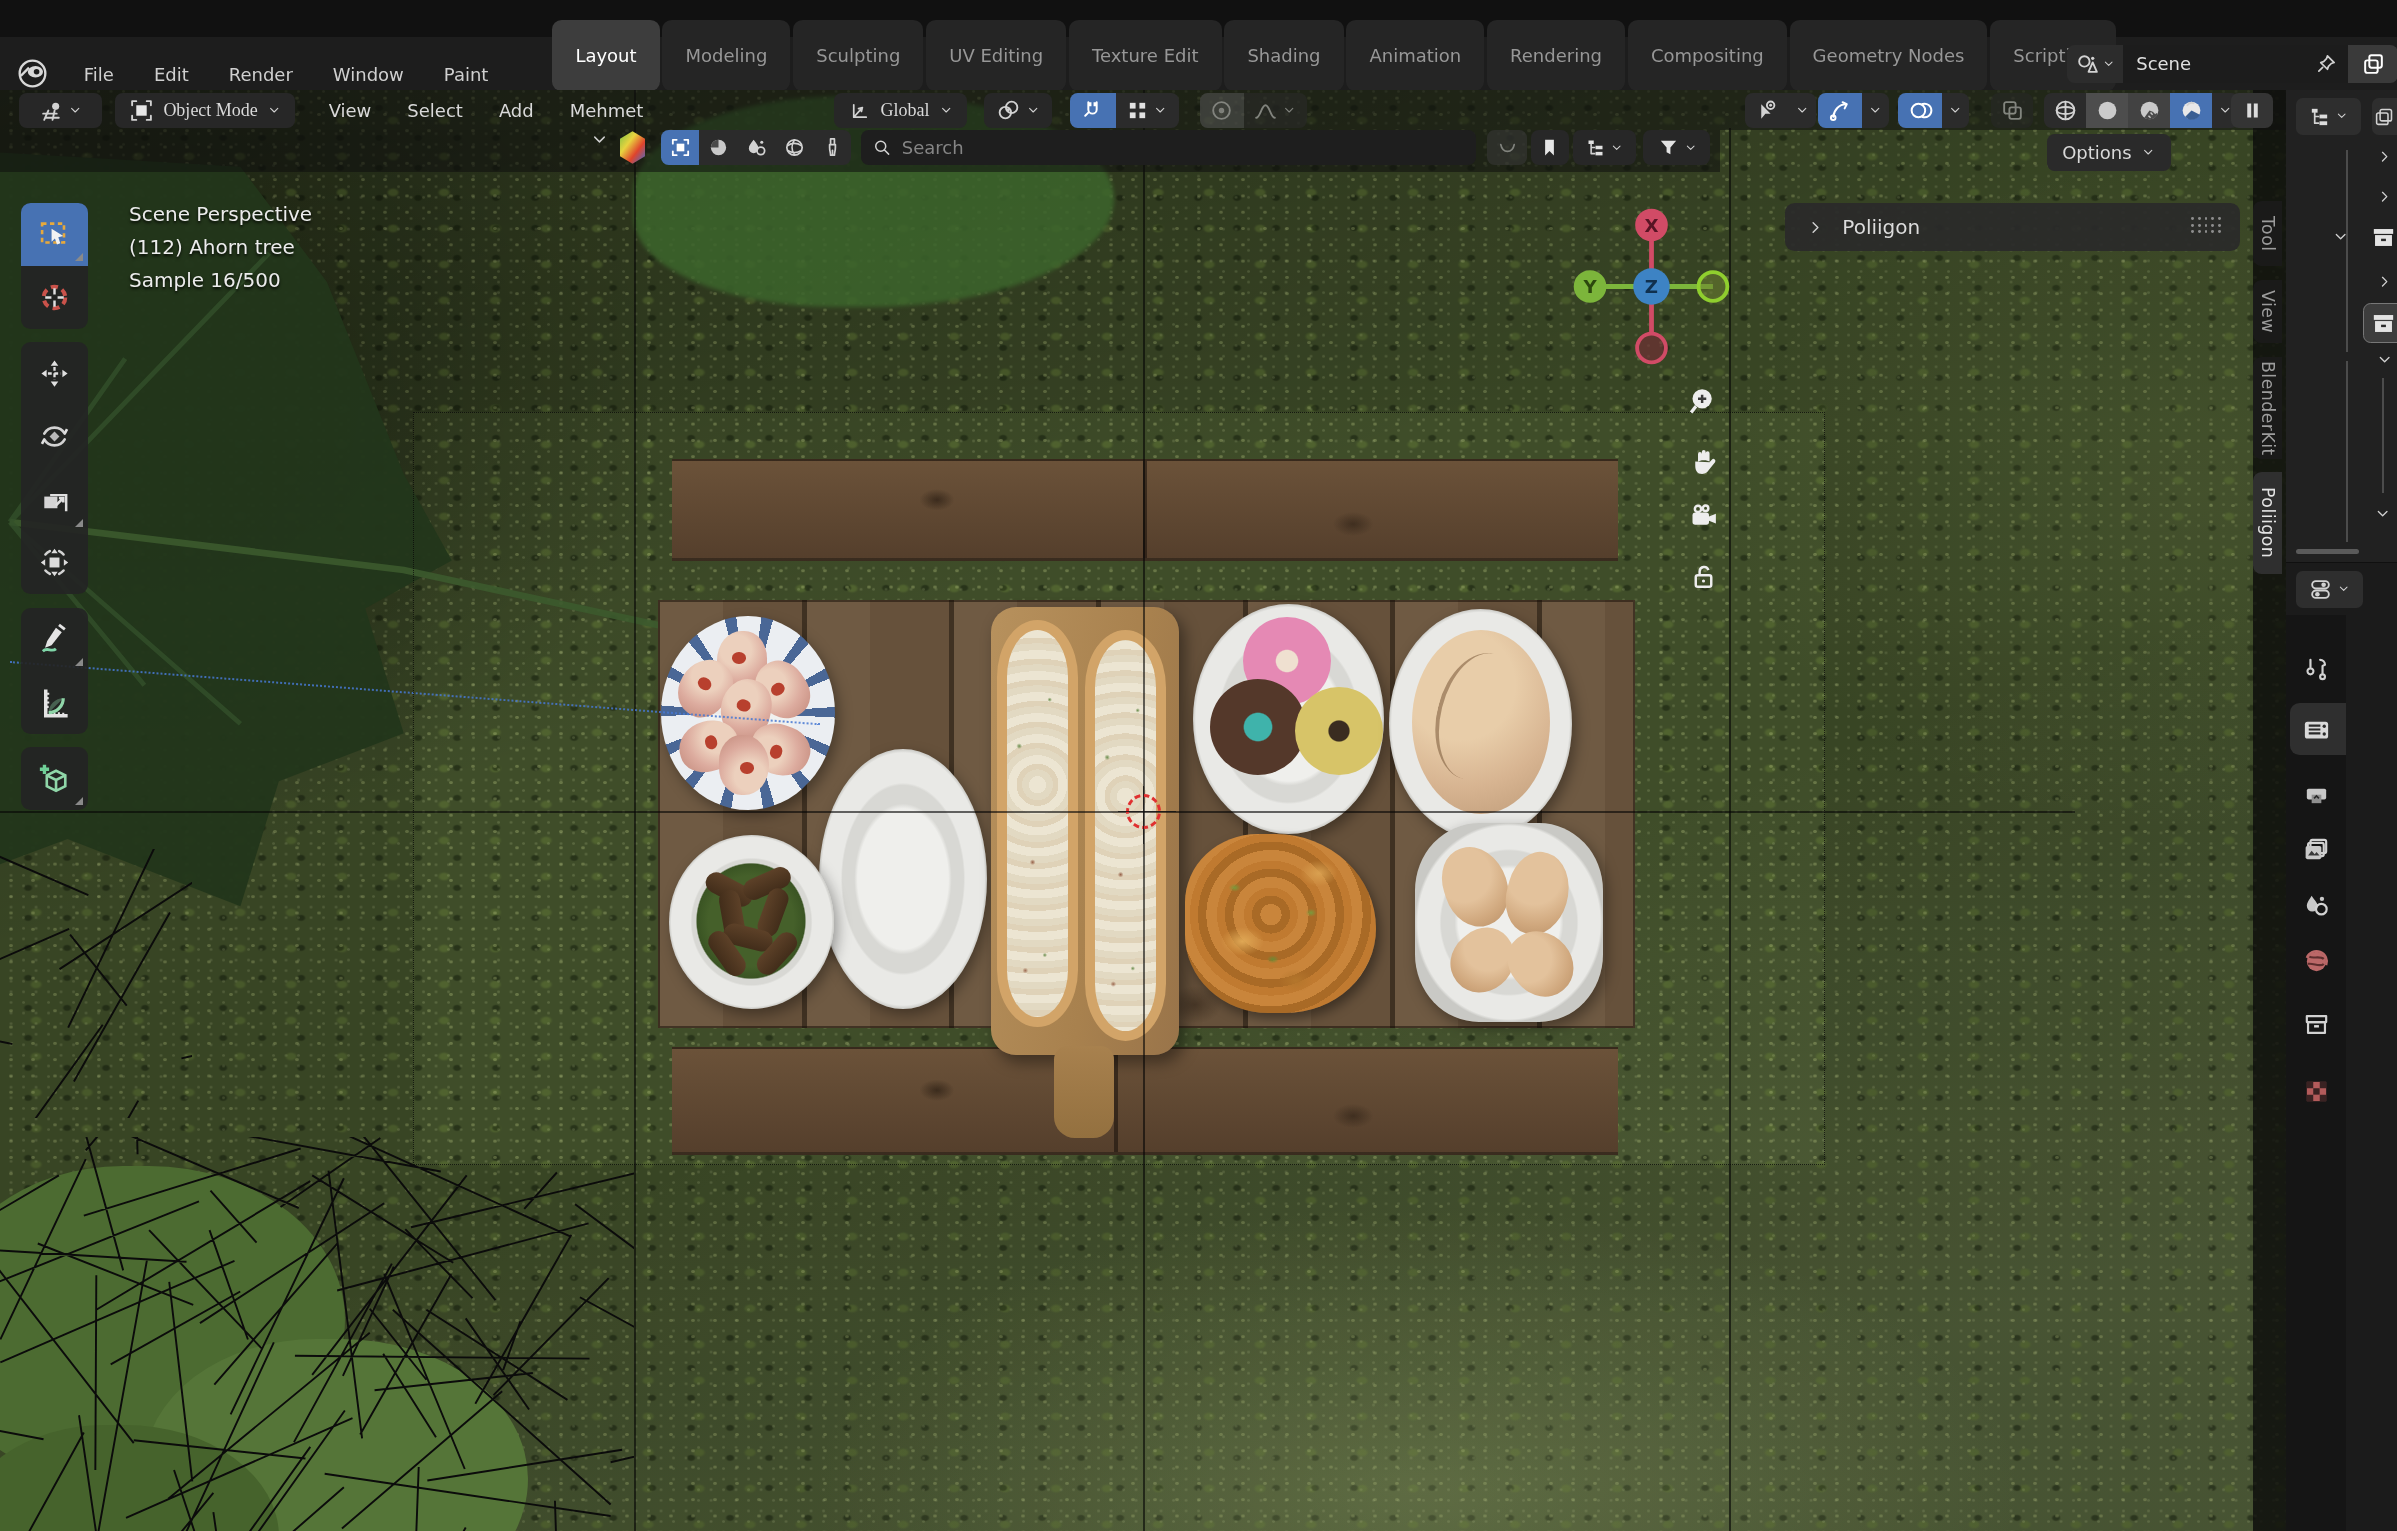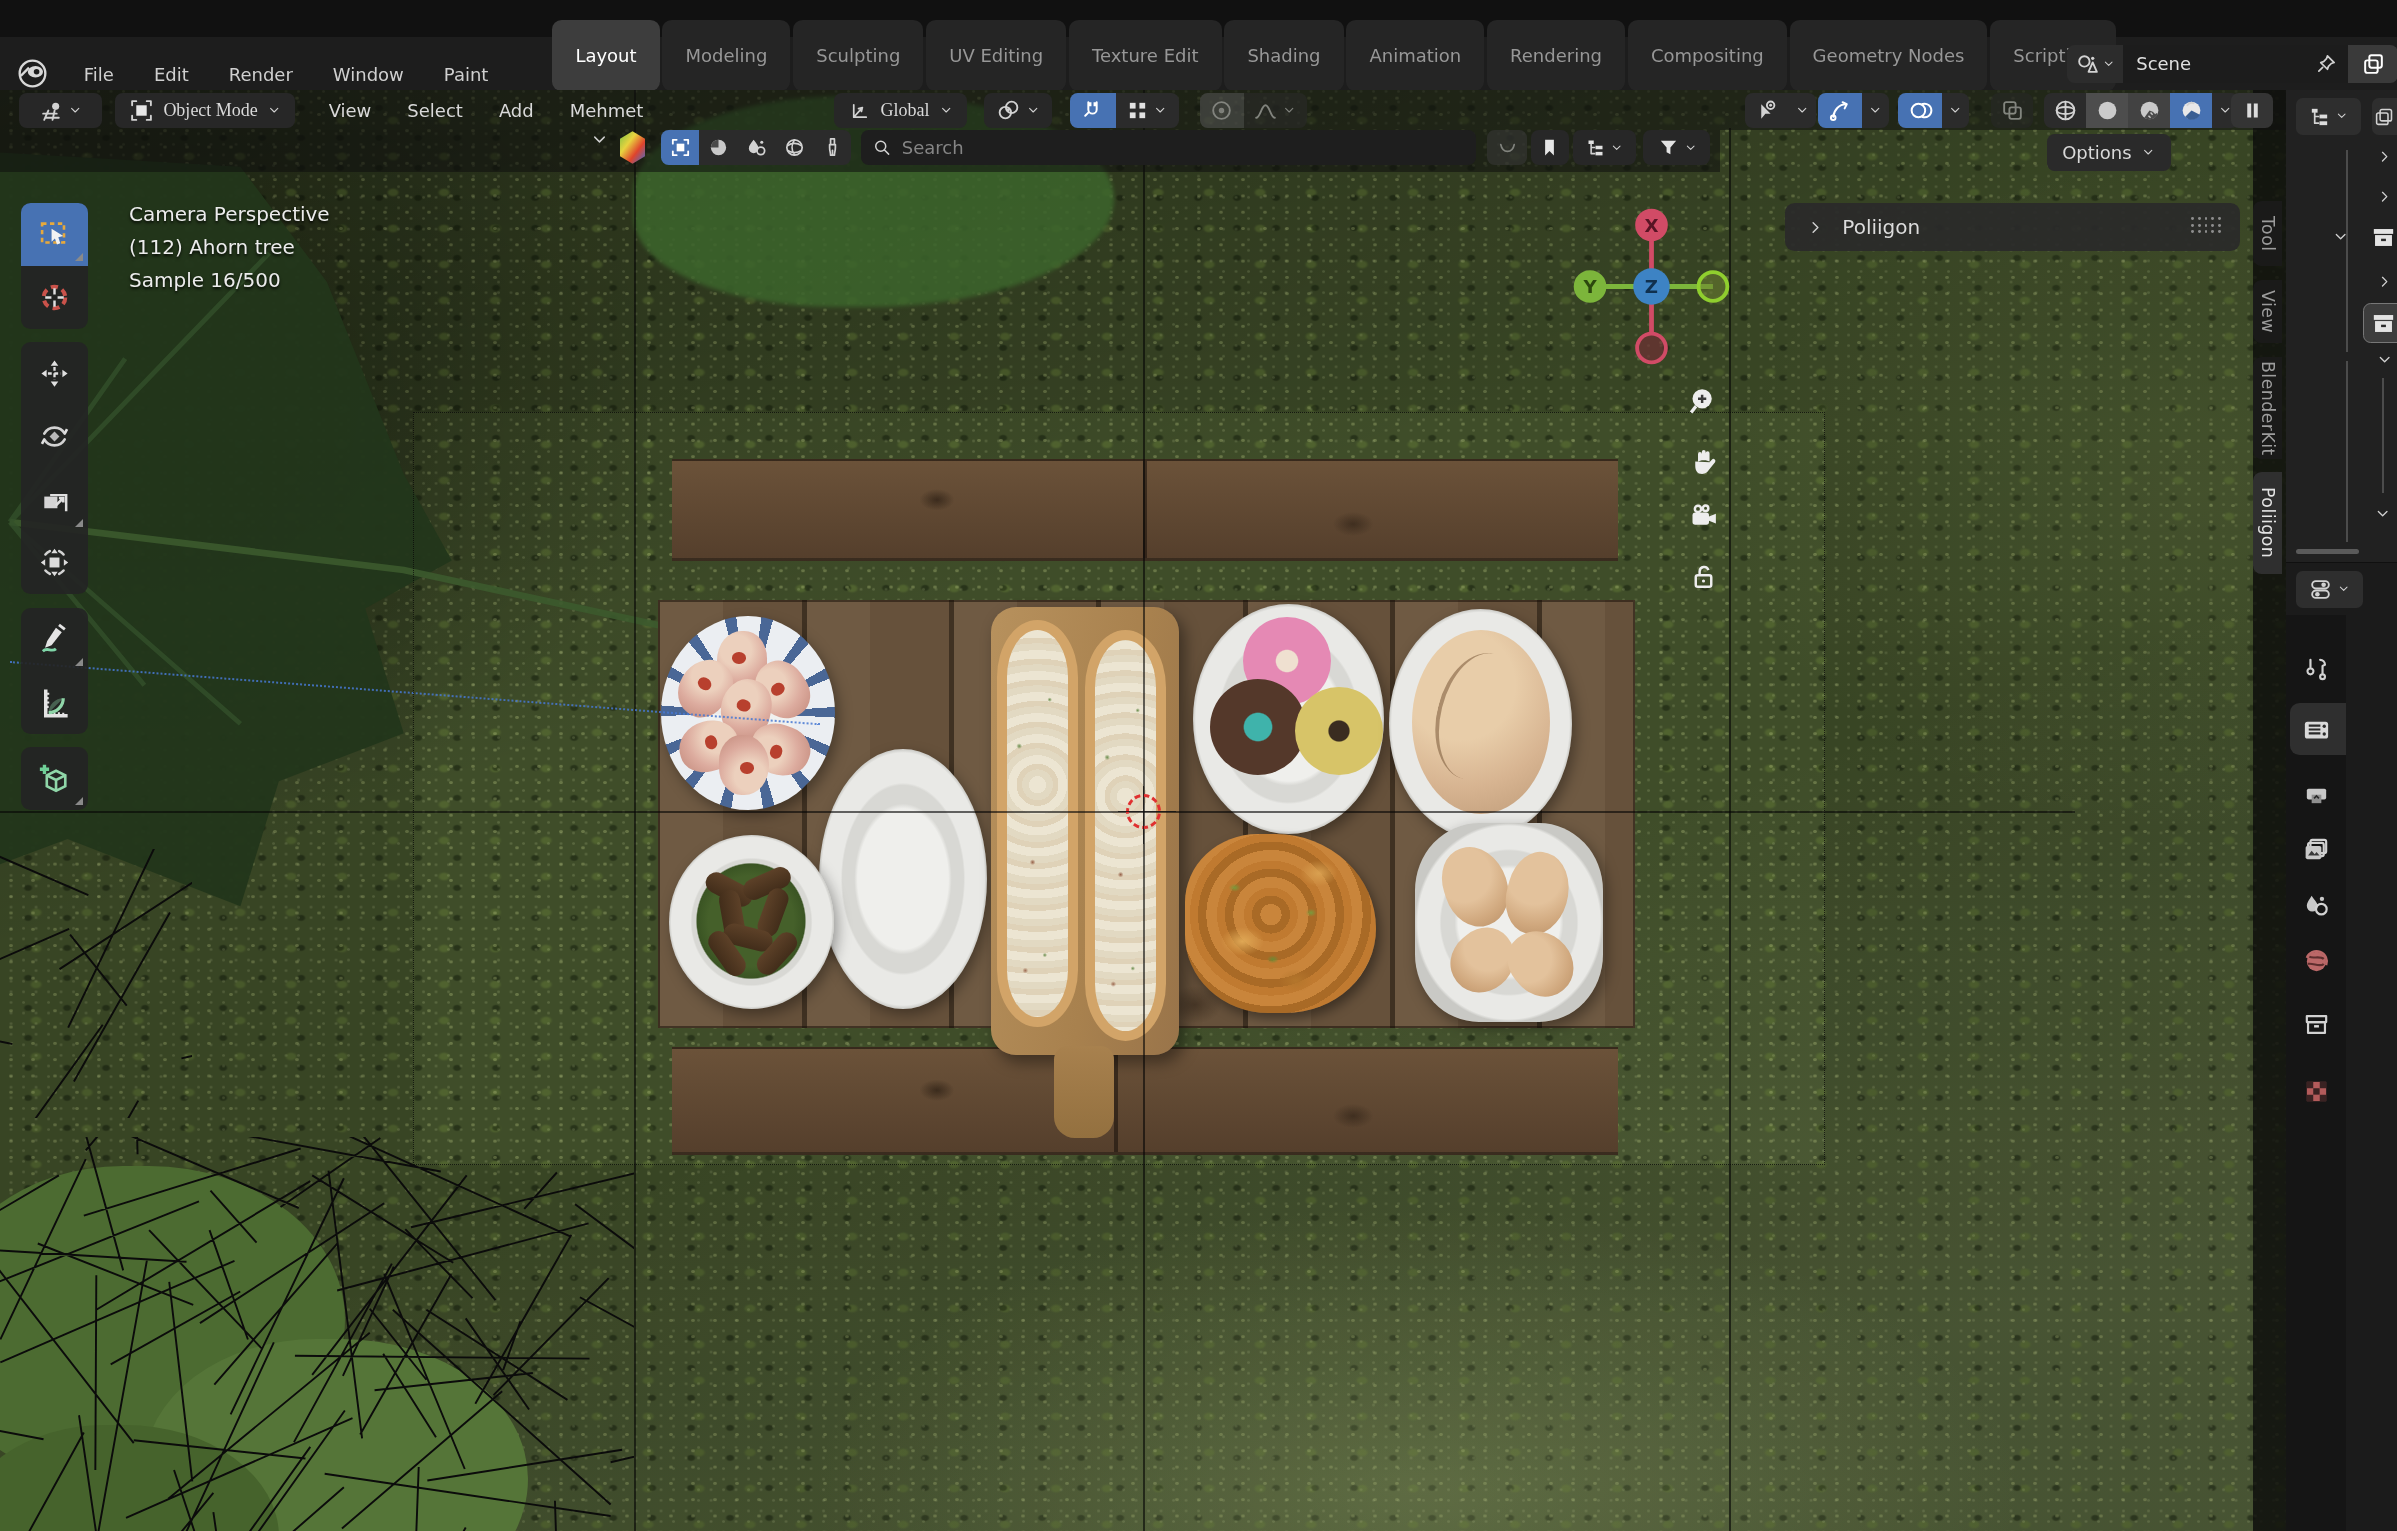--- a/index.html
+++ b/index.html
@@ -673,21 +673,21 @@
           <svg width="37" height="37" viewBox="0 0 24 24">
             <path d="M7 10l6-3 6 3v7l-6 3-6-3z M7 10l6 3 6-3 M13 13v7" fill="none" stroke="#8fd6a8" stroke-width="1.7"></path>
             <path d="M5.5 3v6 M2.5 6h6" stroke="#6fcf97" stroke-width="2.2"></path>
           </svg>
           <span class="corner"></span>
         </div>
       </div>
     </div>
 
     <div class="vp-text">
-      <div>Camera Perspective</div>
+      <div>Scene Perspective</div>
       <div>(112) Ahorn tree</div>
       <div>Sample 16/500</div>
     </div>
 
     <svg class="gizmo" width="169" height="169" viewBox="0 0 176 176">
       <line x1="88" y1="40" x2="88" y2="136" stroke="var(--axis-x)" stroke-width="5"></line>
       <line x1="24" y1="88" x2="152" y2="88" stroke="var(--axis-y)" stroke-width="5"></line>
       <circle cx="88" cy="24" r="17" fill="var(--axis-x)"></circle>
       <text x="88" y="31" text-anchor="middle" font-size="19" font-weight="bold" fill="#571424">X</text>
       <circle cx="24" cy="88" r="17" fill="var(--axis-y)"></circle>

